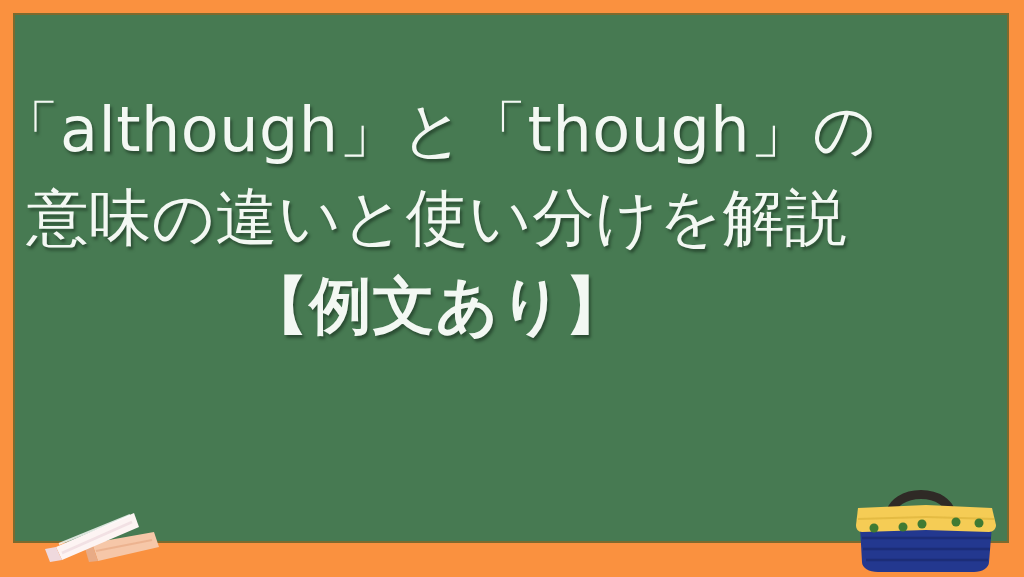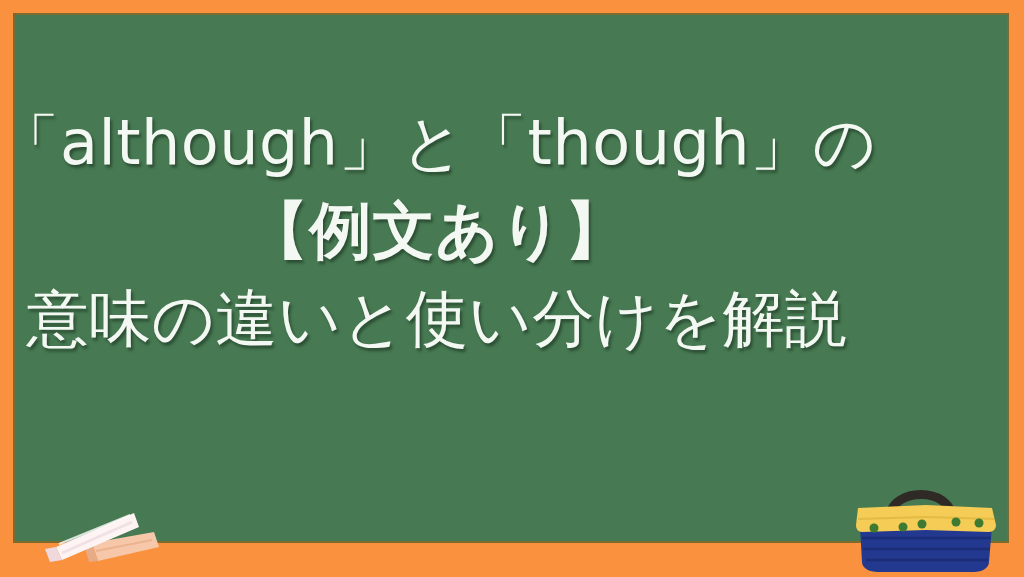--- a/index.html
+++ b/index.html
@@ -33,21 +33,21 @@
     top: 15px;
     width: 992px;
     height: 526px;
     background: #477a52;
   }
 
   
   .title-block {
     position: absolute;
     left: 15px;
-    top: 15px;
+    top: 2px;
     width: 844px;
     height: 526px;
     display: flex;
     flex-direction: column;
     align-items: center;
     justify-content: flex-start;
     padding-top: 84px;
     box-sizing: border-box;
     pointer-events: none;
   }
@@ -86,22 +86,22 @@
 </head>
 <body>
 
 <div id="stage">
 
   <div class="frame-outline"></div>
   <div class="board"></div>
 
   <div class="title-block">
     <div class="title-line line1">「although」と「though」の</div>
+    <div class="title-line line2">意味の違いと使い分けを解説</div>
     <div class="title-line line3">【例文あり】</div>
-    <div class="title-line line2">意味の違いと使い分けを解説</div>
   </div>
 
   <div class="chalk-art">
     <svg viewBox="0 0 160 92" width="160" height="92" xmlns="http://www.w3.org/2000/svg">
 
       <g>
         <path d="M66 58 L128 47 L133 62 L72 76 Z" fill="#f6c7a8"></path>
         <path d="M66 58 L72 76 L63 77 L58 60 Z" fill="#e8ab86"></path>
         <path d="M70 66 L126 55" stroke="#e8ab86" stroke-width="2" opacity="0.7" fill="none"></path>
       </g>

